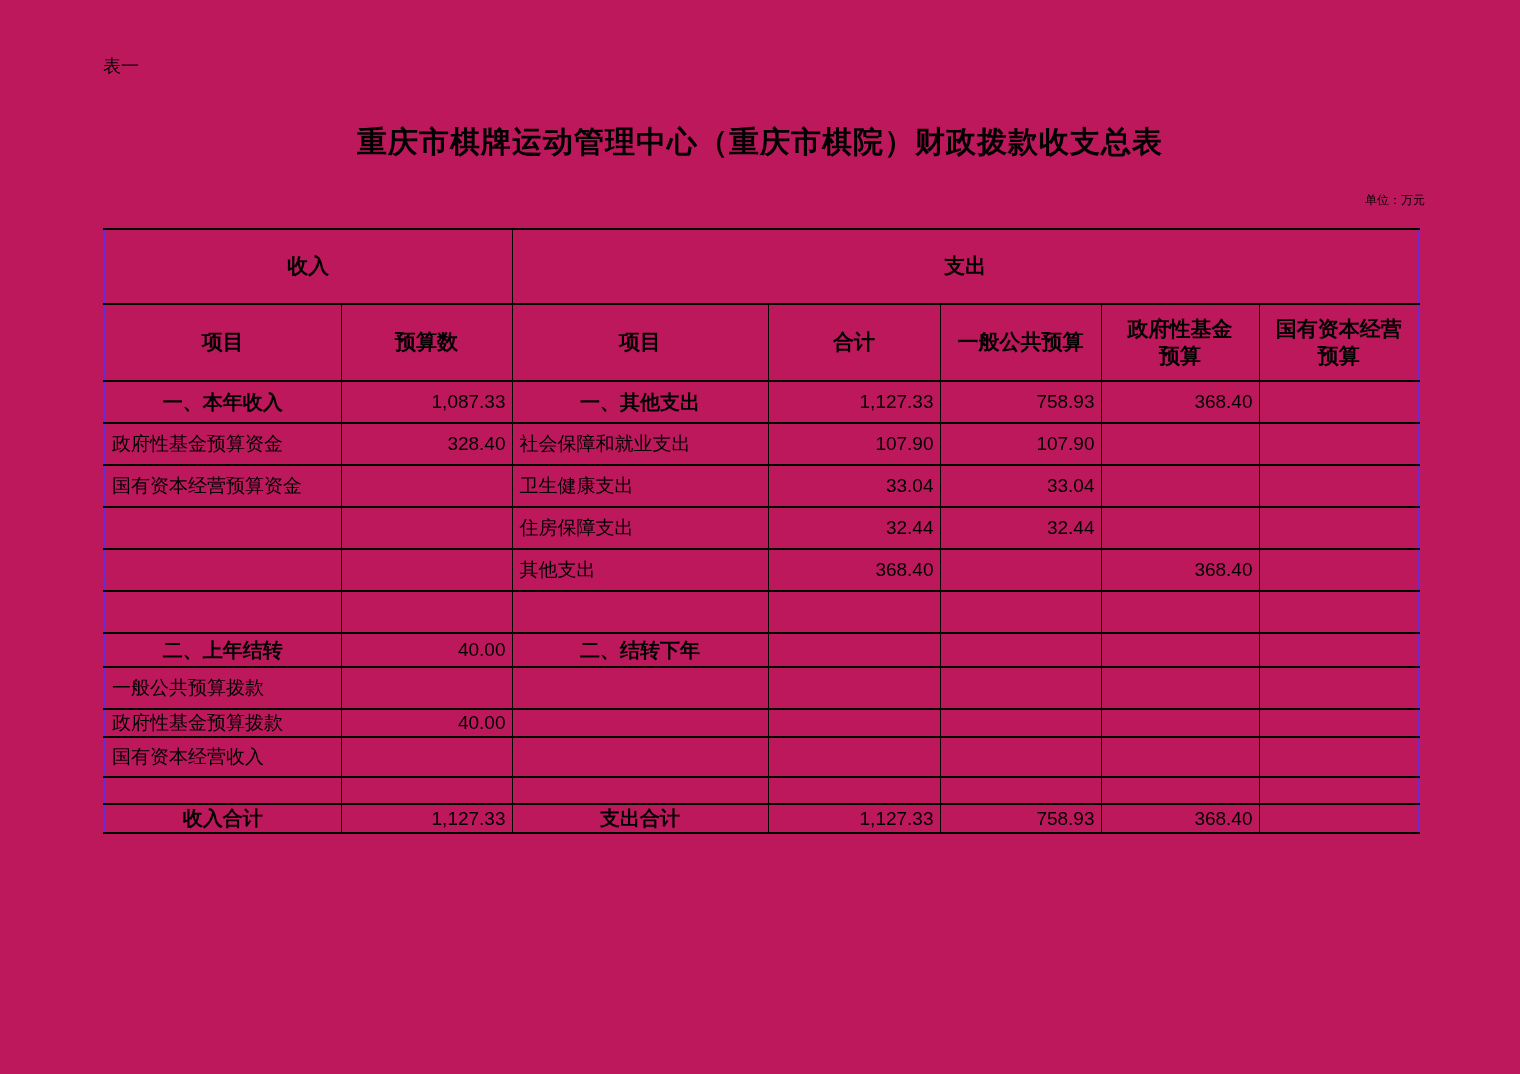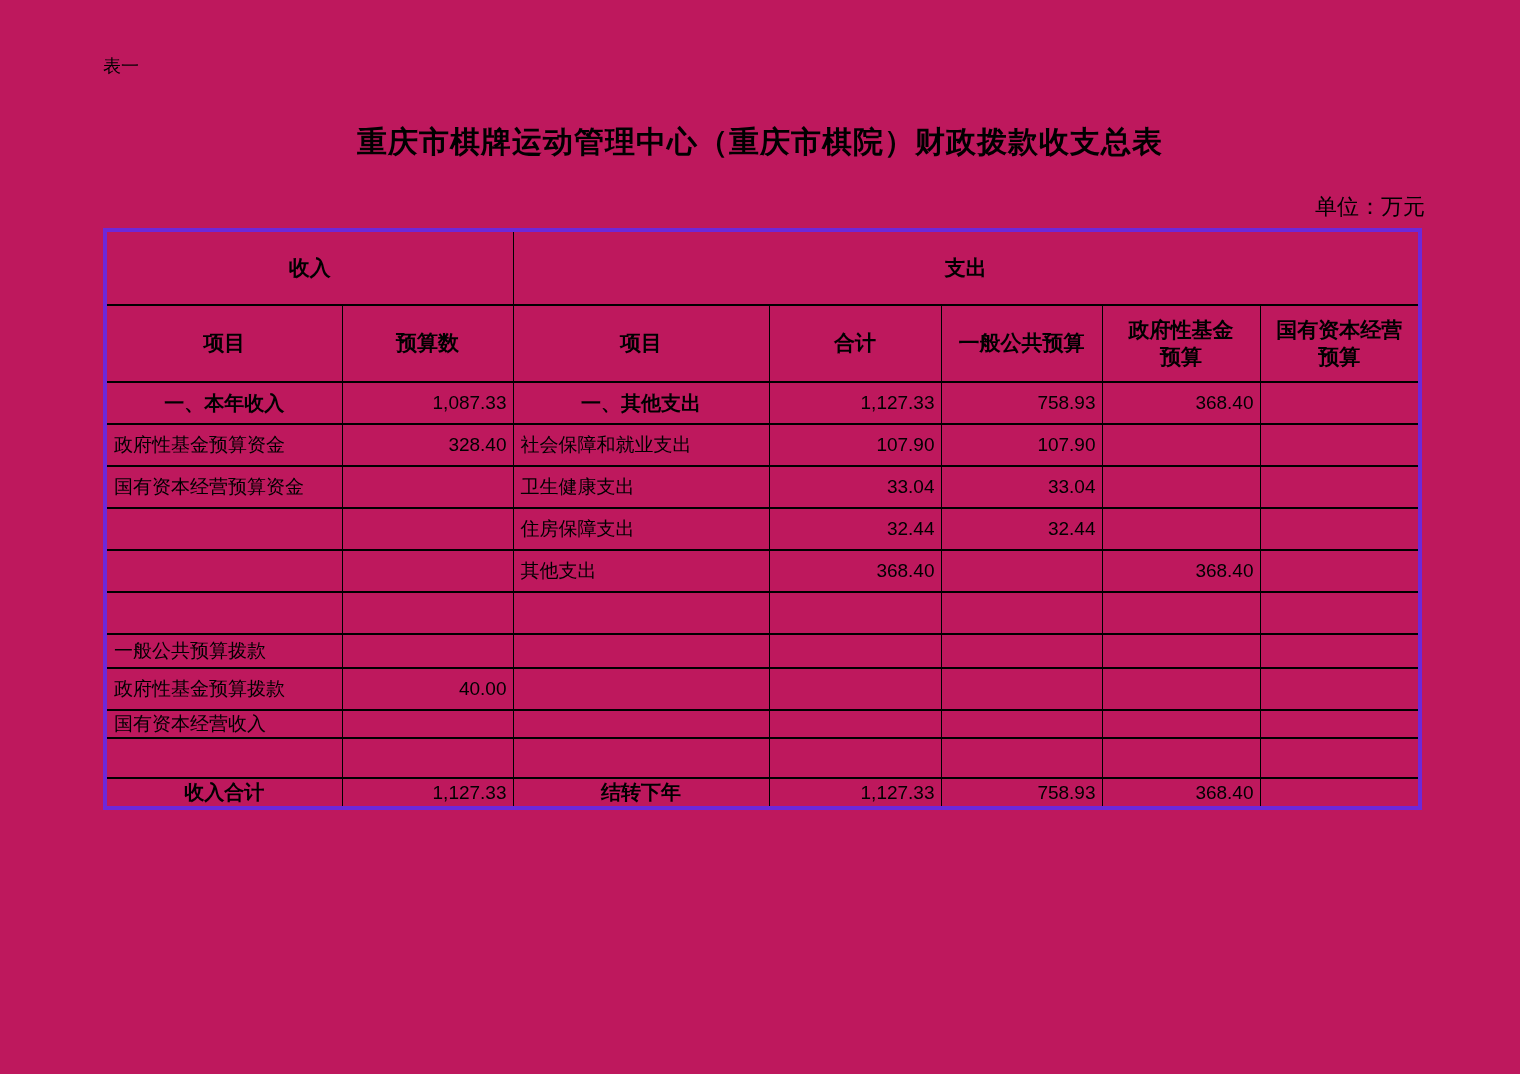--- a/index.html
+++ b/index.html
@@ -19,30 +19,30 @@
   }
   .doc-title {
     position: absolute; left: 0; top: 122px; width: 1520px;
     text-align: center;
     font-size: 30px; font-weight: bold;
     font-family: Liberation Sans, sans-serif;
     letter-spacing: 1px;
   }
   .unit-note {
     position: absolute; right: 95px; top: 192px;
-    font-size: 22px;
+    font-size: 12px;
     font-family: "Liberation Serif", serif;
   }
 
   table.budget {
     position: absolute; left: 103px; top: 228px;
     width: 1315px;
     border-collapse: collapse;
     table-layout: fixed;
-    border: 4px solid #6d28d9;
+    border: 2px solid #6d28d9;
   }
   table.budget th, table.budget td {
     border-left: 1px solid #000;
     border-right: 1px solid #000;
     border-top: 2px solid #000;
     border-bottom: 2px solid #000;
     overflow: hidden;
     vertical-align: middle;
   }
 
@@ -169,20 +169,29 @@
         </tr>
         <tr class="r-spacer">
           <td class="c0"></td>
           <td class="c1"></td>
           <td class="c2"></td>
           <td class="c3"></td>
           <td class="c4"></td>
           <td class="c5"></td>
           <td class="c6"></td>
         </tr>
+        <tr class="r-section">
+          <td class="c0">二、上年结转</td>
+          <td class="c1">40.00</td>
+          <td class="c2">二、结转下年</td>
+          <td class="c3"></td>
+          <td class="c4"></td>
+          <td class="c5"></td>
+          <td class="c6"></td>
+        </tr>
         <tr class="r-detail">
           <td class="c0">一般公共预算拨款</td>
           <td class="c1"></td>
           <td class="c2"></td>
           <td class="c3"></td>
           <td class="c4"></td>
           <td class="c5"></td>
           <td class="c6"></td>
         </tr>
         <tr class="r-detail">
@@ -208,21 +217,21 @@
           <td class="c1"></td>
           <td class="c2"></td>
           <td class="c3"></td>
           <td class="c4"></td>
           <td class="c5"></td>
           <td class="c6"></td>
         </tr>
         <tr class="r-total">
           <td class="c0">收入合计</td>
           <td class="c1">1,127.33</td>
-          <td class="c2">结转下年</td>
+          <td class="c2">支出合计</td>
           <td class="c3">1,127.33</td>
           <td class="c4">758.93</td>
           <td class="c5">368.40</td>
           <td class="c6"></td>
         </tr>
       </tbody>
   </table>
 
 </div>
 

